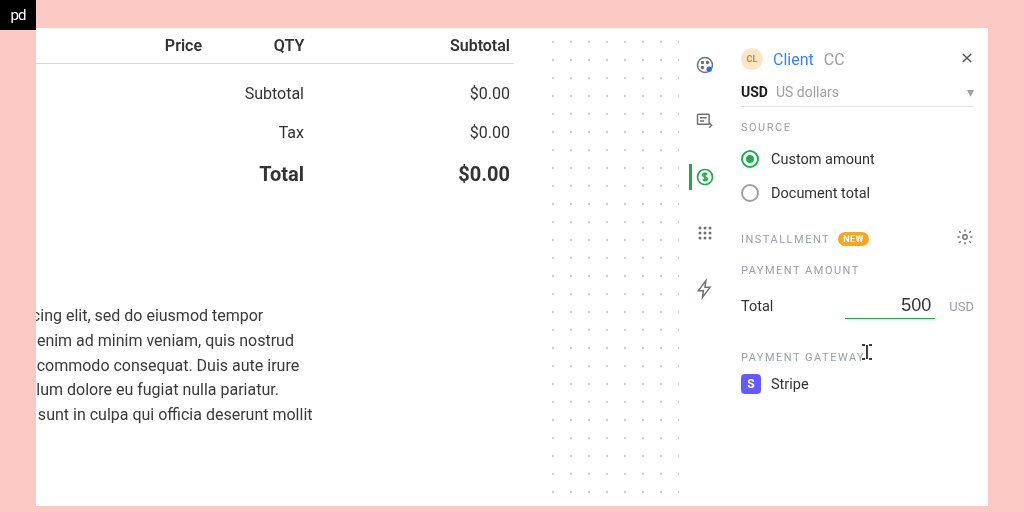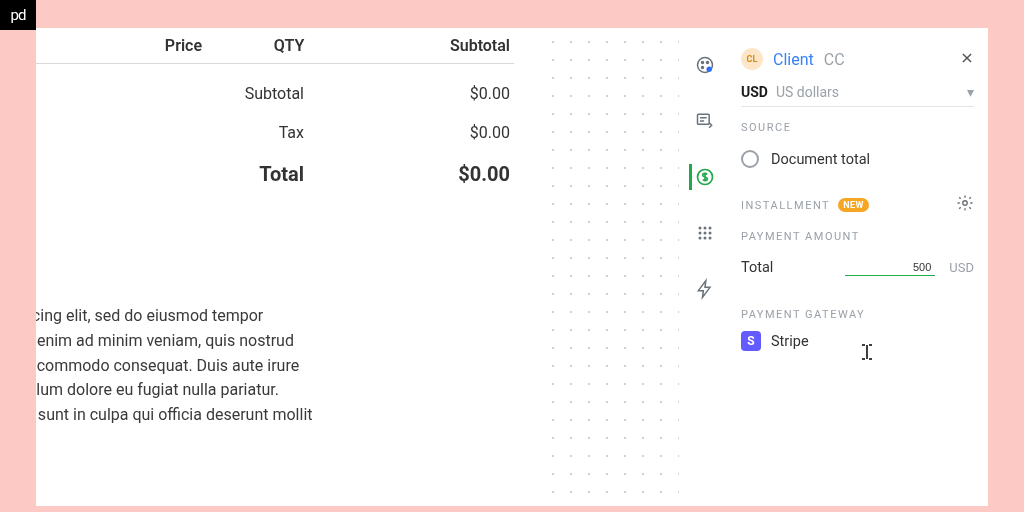--- a/index.html
+++ b/index.html
@@ -179,21 +179,21 @@
   }
   .gear { margin-left:auto; color:#6a727b; cursor:pointer; }
   .amount-row {
     display:flex; align-items:center;
     padding: 8px 0 4px;
   }
   .amount-row .tot-label { font-size:14.5px; color:#333; }
   .amount-row .inp {
     margin-left:auto; width:90px; text-align:right;
     border:none; border-bottom:1px solid #1fae4e;
-    font-size:11px; color:#333; padding:2px 4px;
+    font-size:18px; color:#333; padding:2px 4px;
     background:transparent; outline:none;
   }
   .amount-row .cur-suffix {
     margin-left:14px; color:#9aa1a8; font-size:13px;
   }
   .gateway {
     display:flex; align-items:center; gap:10px;
     margin-top:10px; font-size:14.5px;
   }
   .stripe-badge {
@@ -303,20 +303,24 @@
       </span>
     </div>
 
     <div class="currency-row">
       <span class="code">USD</span>
       <span class="full">US dollars</span>
       <span class="chev">▾</span>
     </div>
 
     <div class="sect-label">SOURCE</div>
+    <div class="radio sel">
+      <span class="circ"></span>
+      <span>Custom amount</span>
+    </div>
     <div class="radio">
       <span class="circ"></span>
       <span>Document total</span>
     </div>
 
     <div class="installment-row">
       <span class="sect-label" style="margin:0">INSTALLMENT</span>
       <span class="new-badge">NEW</span>
       <span class="gear">
         <svg width="18" height="18" viewBox="0 0 24 24" fill="none" stroke="currentColor" stroke-width="1.8">

